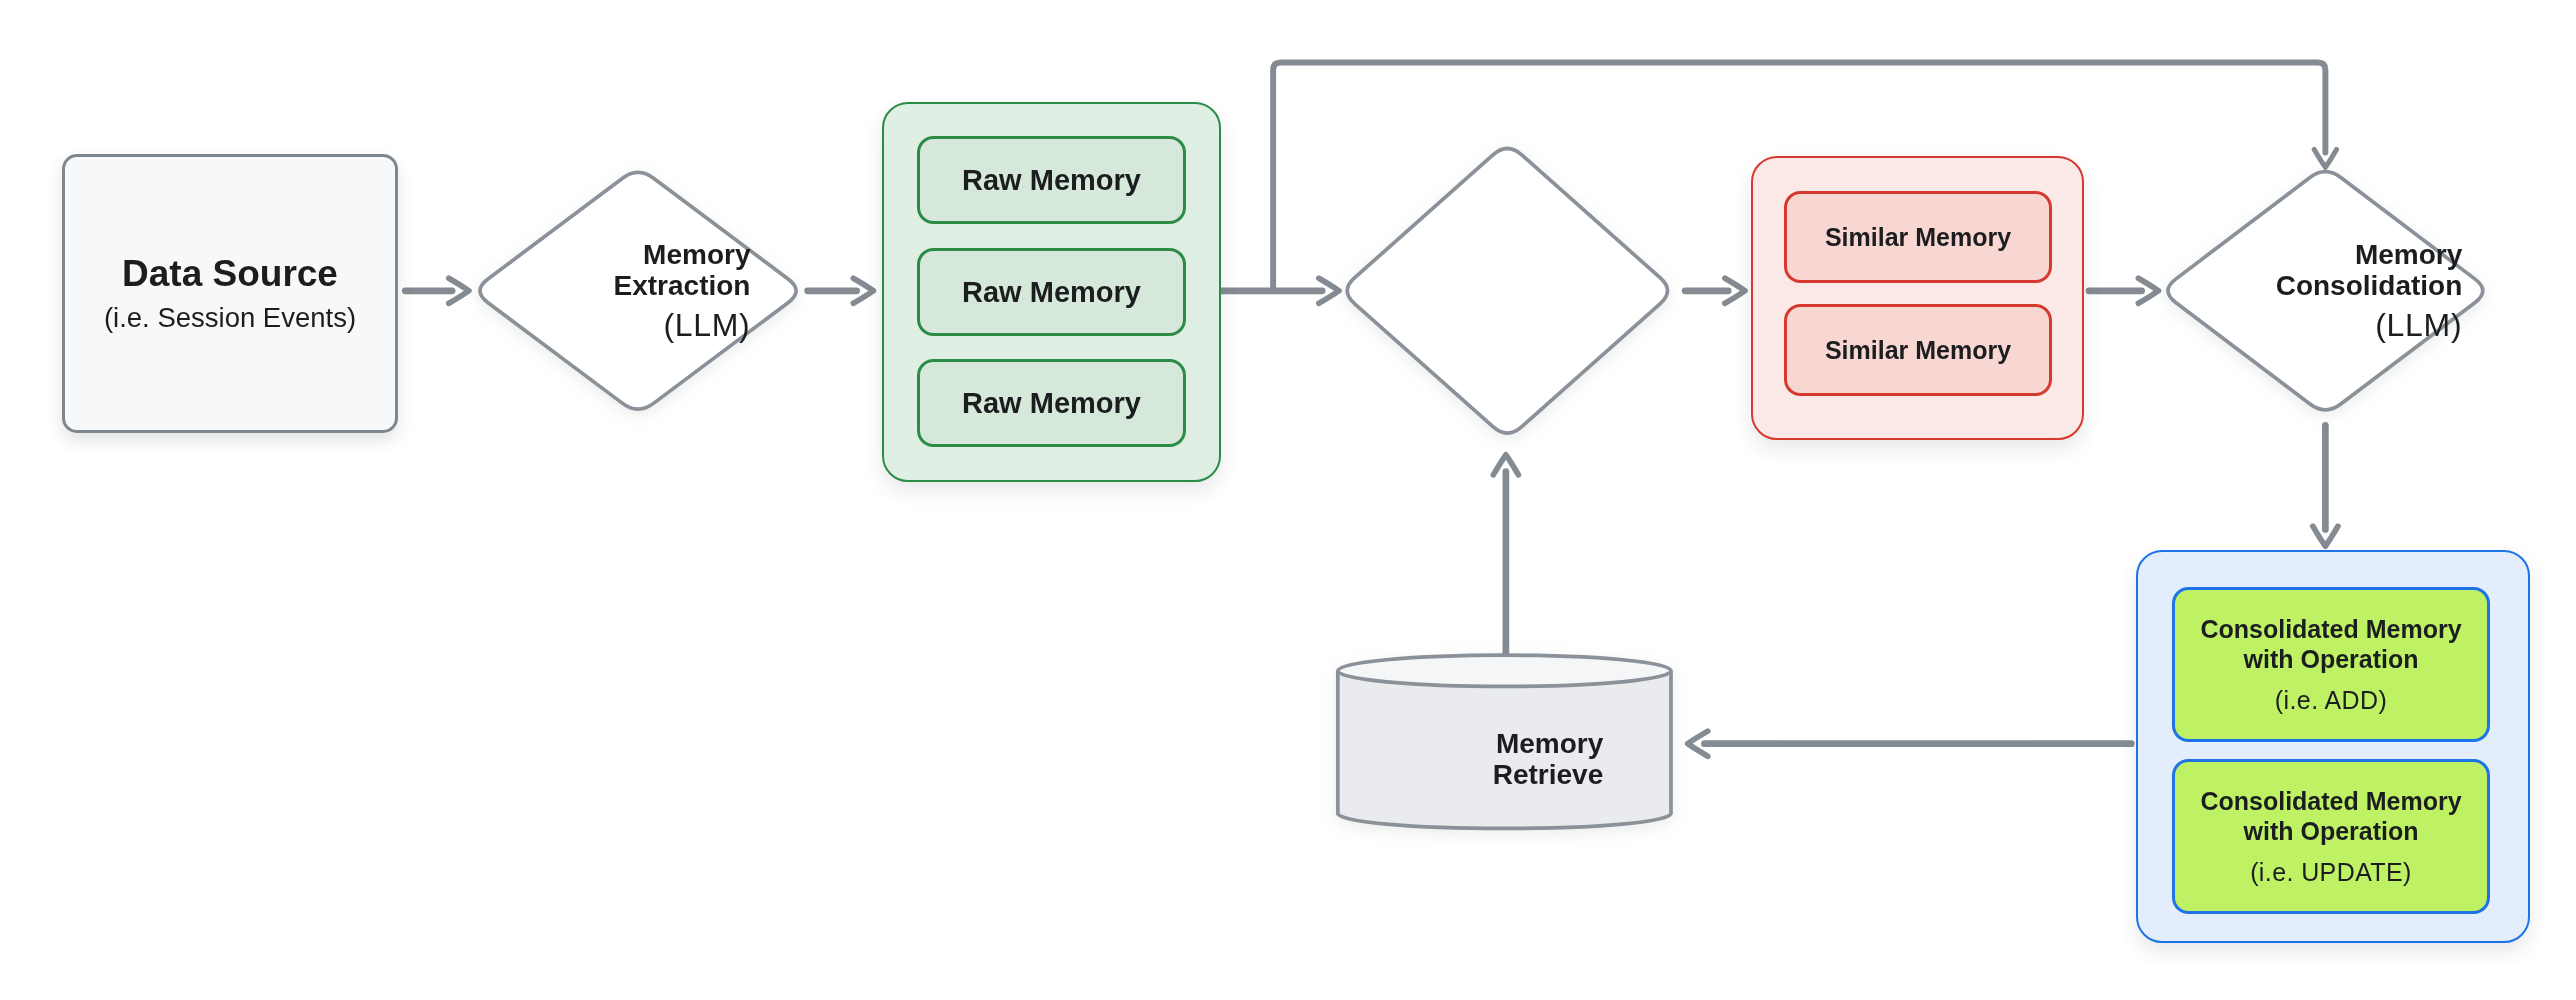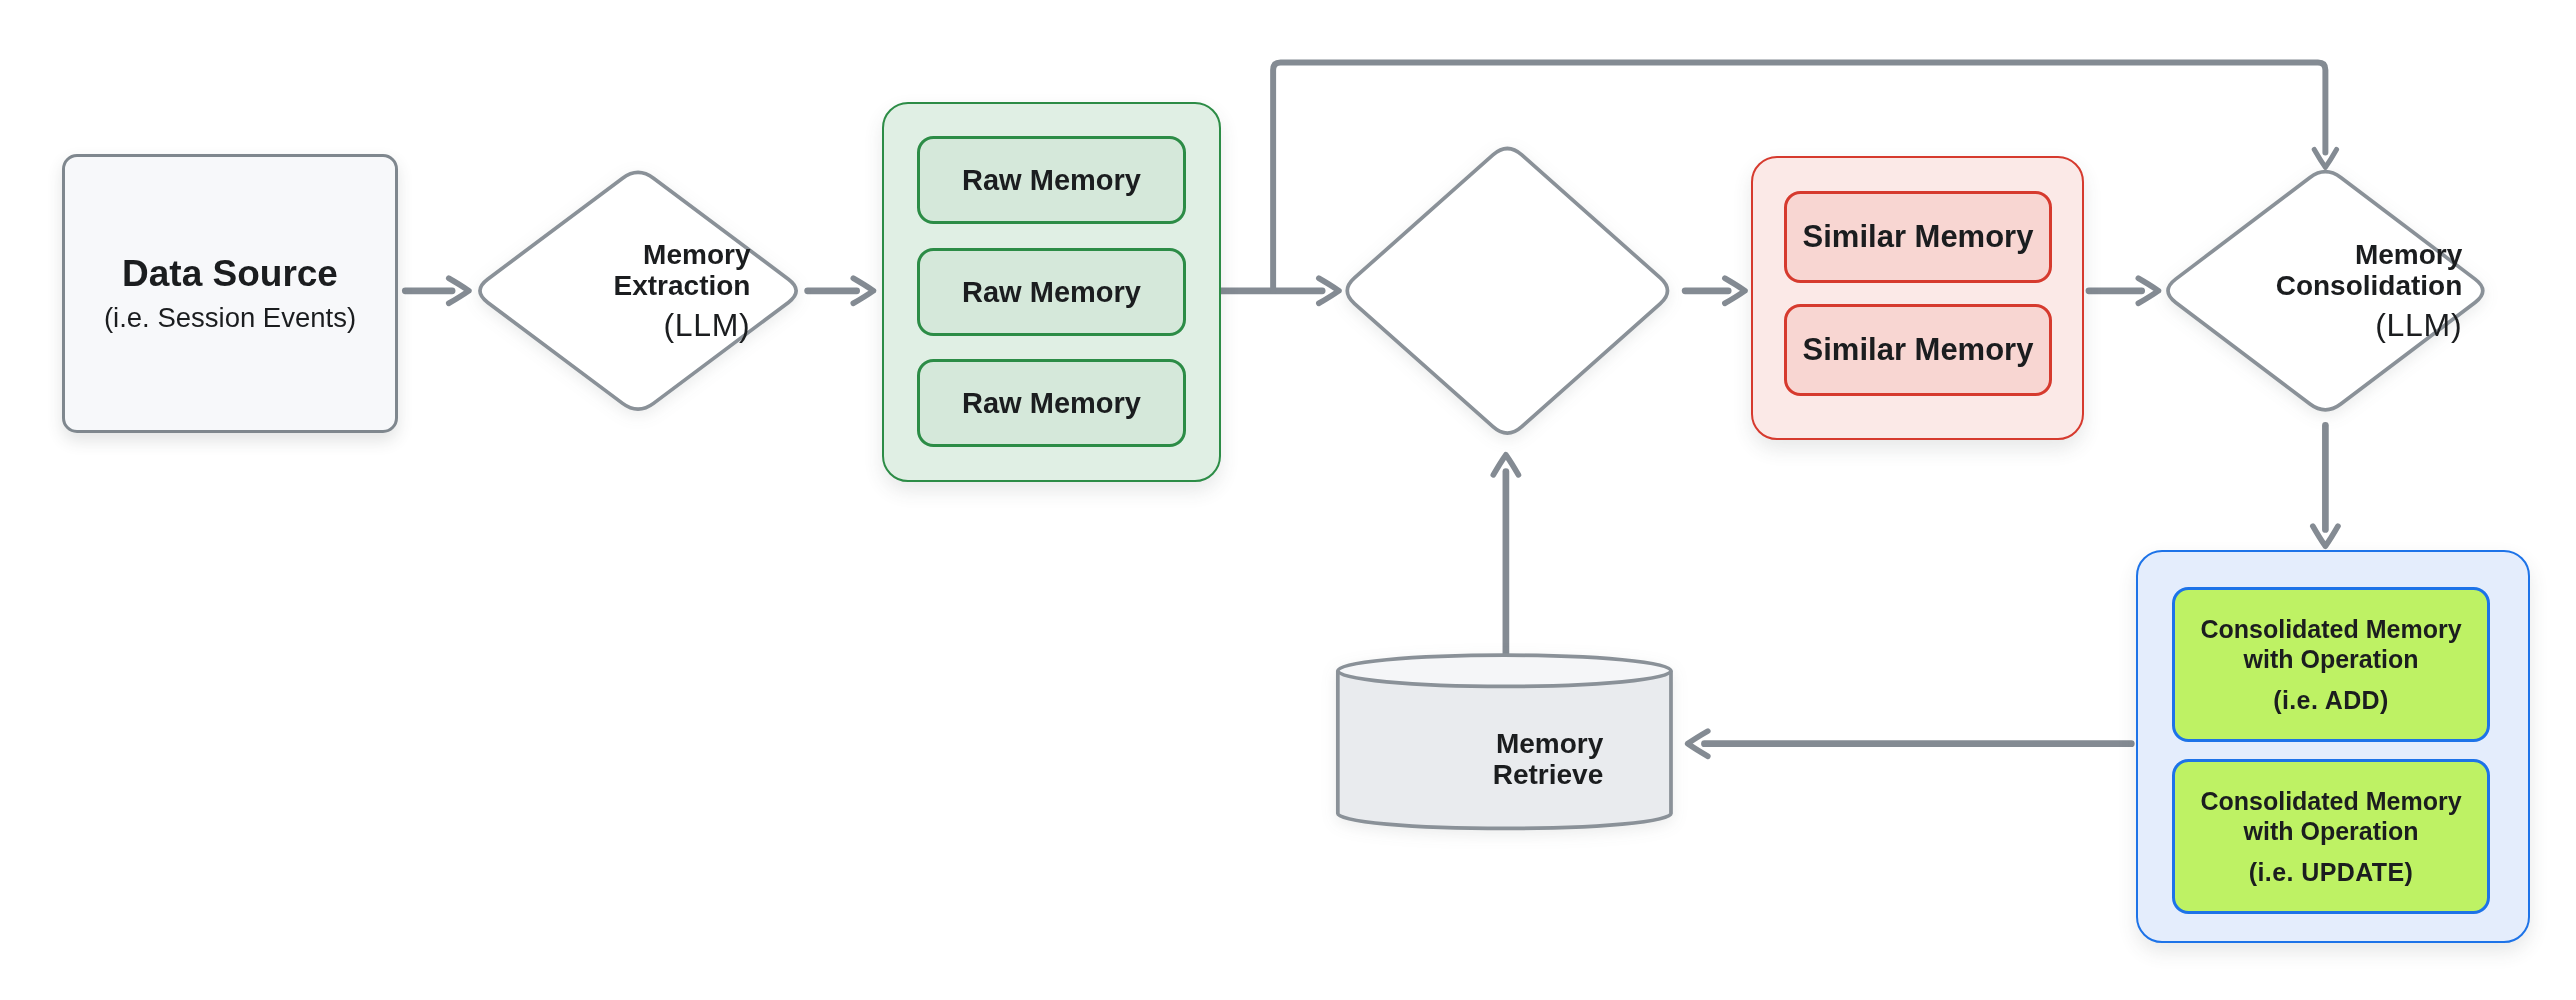--- a/index.html
+++ b/index.html
@@ -34,27 +34,27 @@
   .group.red{left:1751px;top:156px;width:329px;height:280px;background:#fbe9e7;border:2.2px solid #d63a2e;}
   .group.blue{left:2136px;top:550px;width:390px;height:389px;background:#e4edfc;border:2.2px solid #1d73e8;}
 
   .chip{
     position:absolute;display:flex;flex-direction:column;align-items:center;justify-content:center;
     text-align:center;font-weight:700;border-radius:16.4px;
   }
   .chip.greenchip{left:33px;width:263px;height:82px;background:#d5e8da;border:3.7px solid #2c8c46;font-size:29px;}
   .chip.greenchip.g0{top:32px;} .chip.greenchip.g1{top:144px;} .chip.greenchip.g2{top:255px;}
 
-  .chip.redchip{left:31px;width:262px;height:86px;background:#f8d6d2;border:3.7px solid #d63a2e;font-size:31px;}
+  .chip.redchip{left:31px;width:262px;height:86px;background:#f8d6d2;border:3.7px solid #d63a2e;font-size:25px;}
   .chip.redchip.r0{top:33px;} .chip.redchip.r1{top:146px;}
 
   .chip.bluechip{left:34px;width:312px;height:149px;background:#bef264;border:3.7px solid #1d73e8;font-size:25px;line-height:1.2;}
   .chip.bluechip.b0{top:35px;} .chip.bluechip.b1{top:207px;}
   .chip.bluechip .optitle{max-width:275px;white-space:normal;}
-  .chip.bluechip .opsub{font-weight:700;letter-spacing:0.4px;margin-top:10.4px;}
+  .chip.bluechip .opsub{font-weight:400;letter-spacing:0.4px;margin-top:10.4px;}
 
   
   .cyl-label .ln{font-size:28px;}
 </style>
 </head>
 <body>
 
 <div class="canvas">
 
   <svg class="layer" viewBox="0 0 3464 1346">

